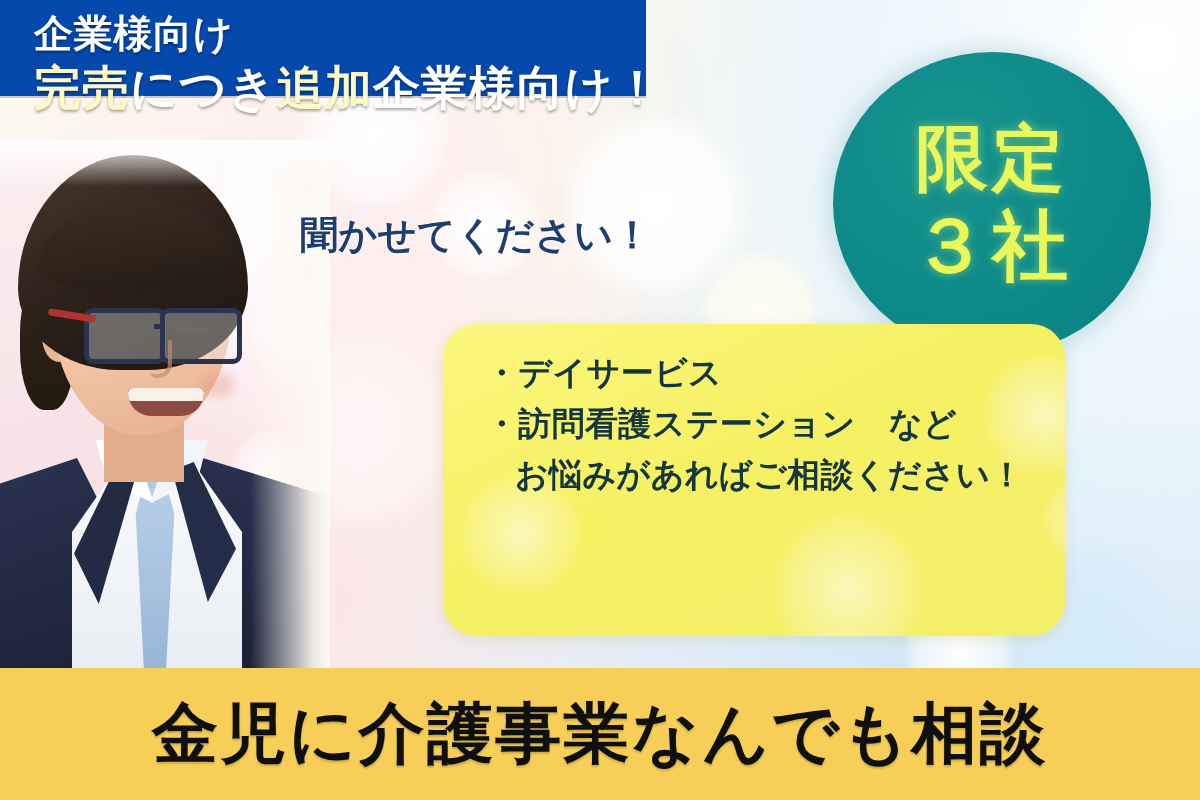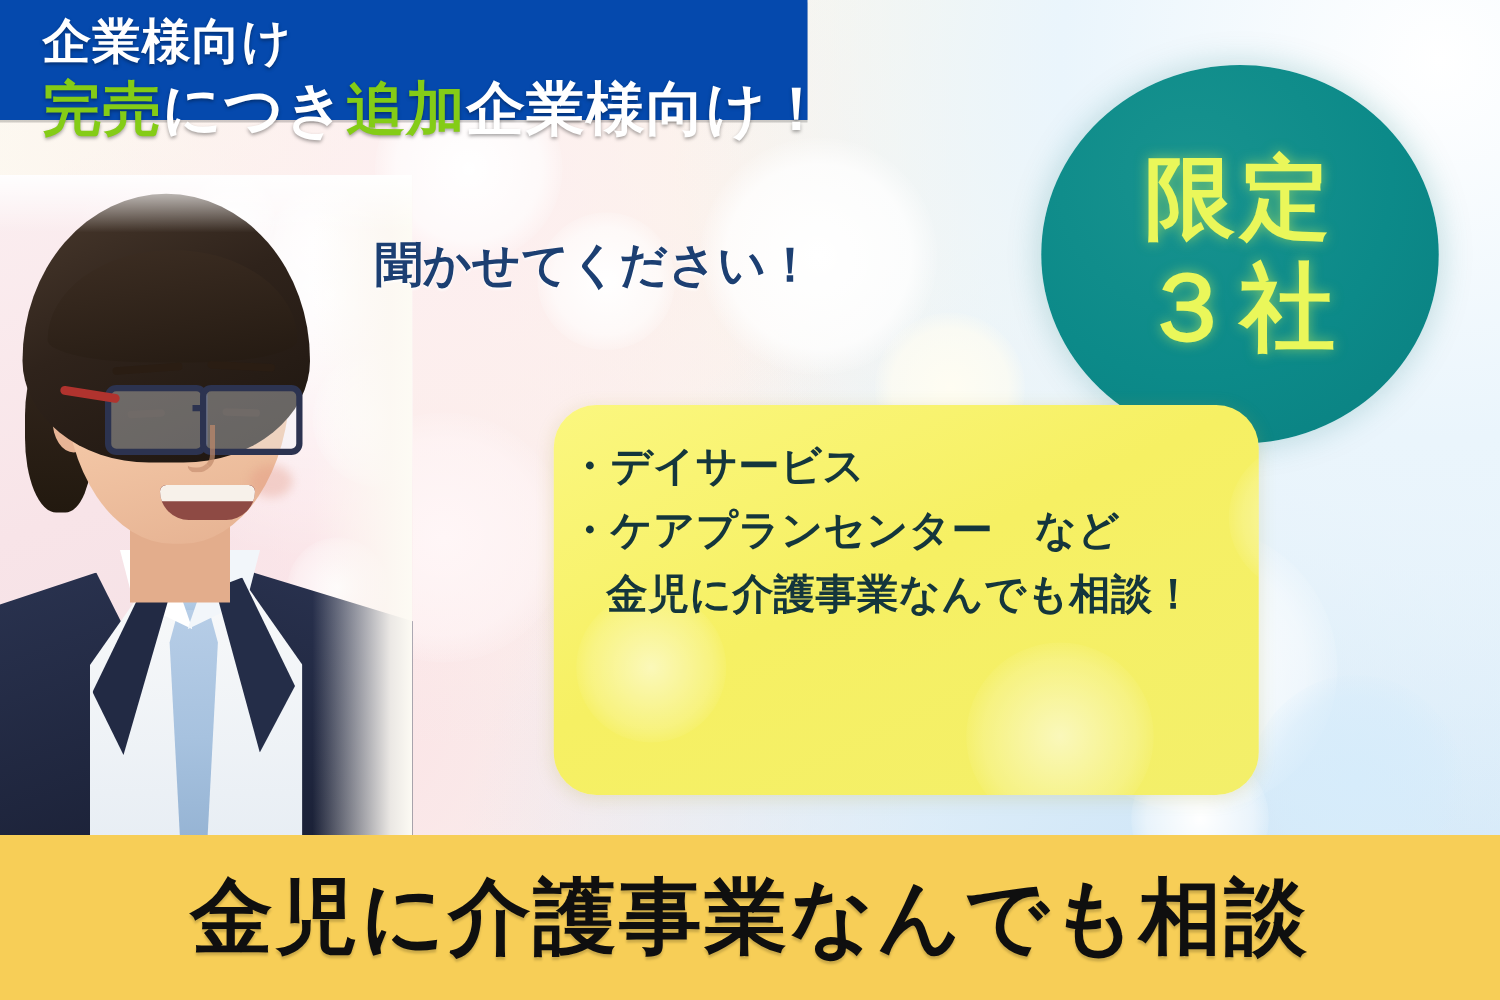--- a/index.html
+++ b/index.html
@@ -81,42 +81,42 @@
   
   .banner{
     position:absolute;left:0;top:0;width:646px;height:96px;
     background:#0549ad;box-shadow:0 2px 0 rgba(0,0,0,.18);
     padding:12px 0 0 34px;box-sizing:border-box;
   }
   .banner-line{color:#ffffff;font-weight:bold;letter-spacing:.02em;line-height:1.12;
     text-shadow:0 2px 3px rgba(0,0,0,.35);white-space:nowrap;}
   .bl1{font-size:39px;}
   .bl2{font-size:47px;margin-top:6px;}
-  .hl{color:#84cc16;}
+  .hl{color:#fef9c3;}
 
   
   .headline{position:absolute;left:282px;top:186px;color:#1c3f72;font-weight:bold;
     font-size:38px;line-height:1.42;letter-spacing:.01em;white-space:nowrap;
     text-shadow:0 1px 2px rgba(255,255,255,.85);}
-  .headline .ln2{margin-left:18px;display:block;}
+  .headline .ln2{margin-left:18px;display:block;margin-top:23px;}
 
   
   .badge{position:absolute;left:833px;top:52px;width:318px;height:303px;border-radius:50%;
      background:radial-gradient(circle at 38% 30%,#18938f 0%,#0c8a89 55%,#0a7f80 100%);
      box-shadow:0 0 26px rgba(10,120,120,.25);
      display:flex;flex-direction:column;align-items:center;justify-content:center;}
   .badge-line{color:#eaf75a;font-weight:bold;font-size:72px;line-height:1.18;letter-spacing:.06em;
      text-shadow:0 0 10px rgba(210,245,90,.55);}
   .badge-line.two{font-size:76px;margin-top:0;}
 
   
-  .listbox{position:absolute;left:443px;top:324px;width:564px;height:312px;
+  .listbox{position:absolute;left:443px;top:324px;width:622px;height:312px;
      background:linear-gradient(155deg,#fbf77f 0%,#f6f063 45%,#f3ef6a 100%);
      border-radius:34px;box-shadow:0 3px 14px rgba(180,170,60,.22);
-     padding:24px 0 0 12px;box-sizing:border-box;overflow:hidden;}
+     padding:24px 0 0 42px;box-sizing:border-box;overflow:hidden;}
   .lb-dot{position:absolute;border-radius:50%;background:radial-gradient(circle,rgba(255,255,255,.55) 0%,rgba(255,255,255,.18) 58%,rgba(255,255,255,0) 75%);}
   .ld1{left:18px;top:150px;width:120px;height:120px;}
   .ld2{left:330px;top:190px;width:150px;height:150px;}
   .ld3{left:540px;top:30px;width:120px;height:120px;}
   .ld4{left:600px;top:150px;width:90px;height:90px;}
   .lrow{position:relative;color:#14363c;font-weight:bold;font-size:33px;line-height:1.54;
      white-space:nowrap;letter-spacing:.01em;}
   .lrow.last{padding-left:30px;}
 
   
@@ -193,21 +193,21 @@
     <div class="badge-line">限定</div>
     <div class="badge-line two">３社</div>
   </div>
 
   <div class="listbox">
     <div class="lb-dot ld1"></div>
     <div class="lb-dot ld2"></div>
     <div class="lb-dot ld3"></div>
     <div class="lb-dot ld4"></div>
     <div class="lrow">・デイサービス</div>
-    <div class="lrow">・ケアプランセンター　など</div>
-    <div class="lrow last">金児に介護事業なんでも相談！</div>
+    <div class="lrow">・訪問看護ステーション　など</div>
+    <div class="lrow last">お悩みがあればご相談ください！</div>
   </div>
 
   <div class="goldbar">
     <div class="gold-text">金児に介護事業なんでも相談</div>
   </div>
 
 </div>
 
 </body></html>

